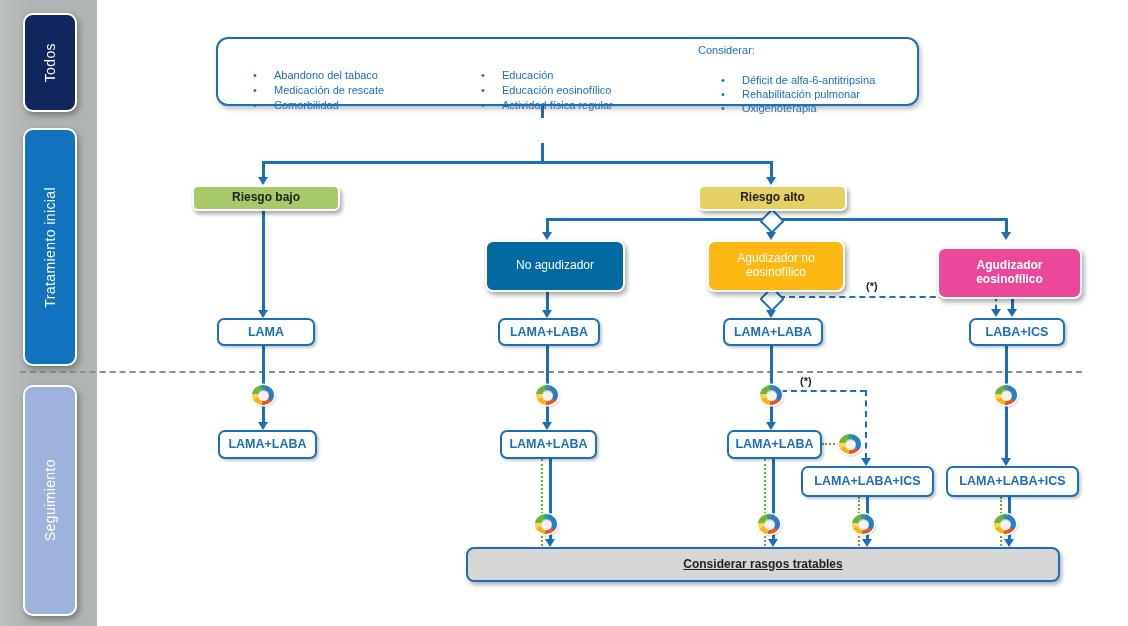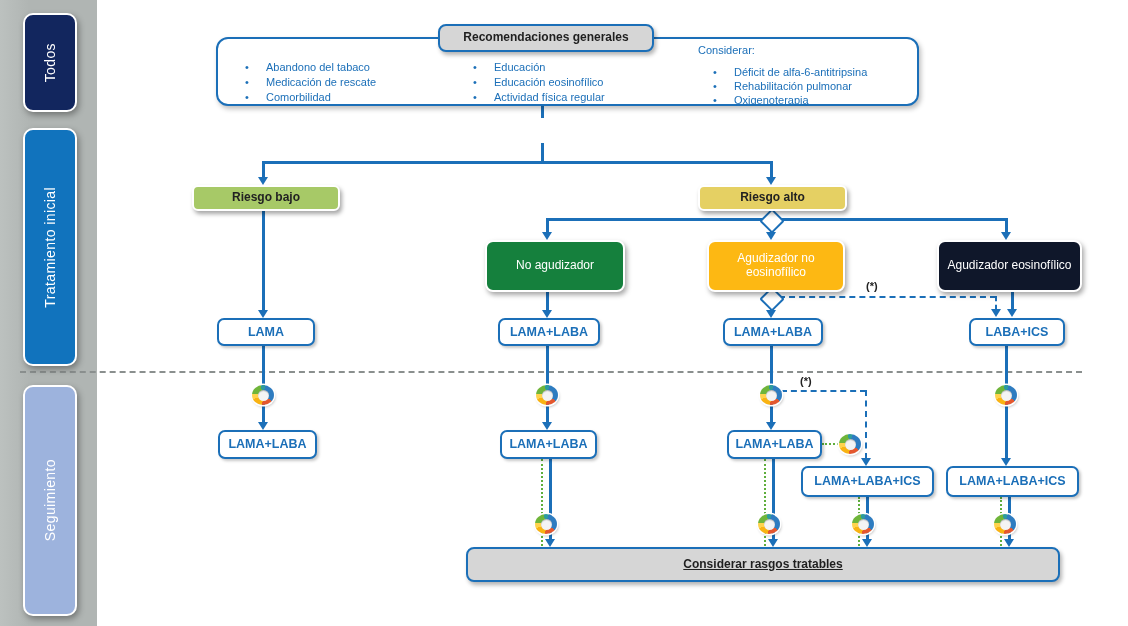--- a/index.html
+++ b/index.html
@@ -21,21 +21,21 @@
            box-shadow:2px 3px 4px rgba(0,0,0,.3);}
   .riskbox{border:2px solid #fff;color:#222;font-weight:600;font-size:12px;border-radius:6px;
            box-shadow:2px 3px 4px rgba(0,0,0,.35);}
   .catbox{border:2px solid #fff;color:#fff;font-weight:400;font-size:12px;border-radius:8px;
           box-shadow:2px 3px 5px rgba(0,0,0,.35);padding:2px 4px;}
   .rxbox{background:#fff;border:2px solid #1b6fb8;color:#1b6fb8;font-weight:700;font-size:12.5px;
          border-radius:7px;box-shadow:2px 2px 3px rgba(0,0,0,.22);}
   
   .recwrap{position:absolute;left:216px;top:37px;width:699px;height:65px;background:#fff;
            border:2.5px solid #1b6fb8;border-radius:12px;box-shadow:2px 3px 5px rgba(0,0,0,.25);z-index:4;}
-  .recwrap ul{margin:8px;padding:0;list-style:none;position:absolute;}
+  .recwrap ul{margin:16px;padding:0;list-style:none;position:absolute;}
   .recwrap li{position:relative;padding-left:30px;font-size:11px;color:#1b6fb8;line-height:15px;white-space:nowrap;}
   .recwrap li::before{content:"\2022";position:absolute;left:9px;top:0;color:#1b6fb8;}
   .rechead{position:absolute;font-size:11px;color:#1b6fb8;line-height:14px;white-space:nowrap;}
   
   .vl{position:absolute;width:2.5px;background:#1b6fb8;z-index:2;}
   .hl{position:absolute;height:2.5px;background:#1b6fb8;z-index:2;}
   .vld{position:absolute;width:0;border-left:2px dashed #1b6fb8;z-index:2;}
   .hld{position:absolute;height:0;border-top:2px dashed #1b6fb8;z-index:2;}
   .vlg{position:absolute;width:0;border-left:2px dotted #5fae3c;z-index:2;}
   .hlg{position:absolute;height:0;border-top:2px dotted #5fae3c;z-index:2;}
@@ -83,21 +83,20 @@
       <li>Educación eosinofílico</li>
       <li>Actividad física regular</li>
     </ul>
     <div class="rechead" style="left:480px;top:4px;">Considerar:</div>
     <ul style="left:478px;top:18px;">
       <li style="line-height:14px;">Déficit de alfa-6-antitripsina</li>
       <li style="line-height:14px;">Rehabilitación pulmonar</li>
       <li style="line-height:14px;">Oxigenoterapia</li>
     </ul>
   </div>
-  <div class="node graybox" style="left:438px;top:24px;width:212px;height:24px;z-index:6;">Recomendaciones generales</div>
 
   <div class="vl" style="left:541px;top:101px;height:17px;"></div>
 
   <div class="vl" style="left:541px;top:143px;height:20px;"></div>
   <div class="hl" style="left:262px;top:161px;width:511px;"></div>
   <div class="vl" style="left:262px;top:161px;height:17px;"></div>
   <div class="ahd" style="left:258px;top:177px;"></div>
   <div class="vl" style="left:770px;top:161px;height:17px;"></div>
   <div class="ahd" style="left:766px;top:177px;"></div>
 
@@ -110,23 +109,23 @@
   <div class="vl" style="left:770px;top:207px;height:9px;"></div>
   <div class="hl" style="left:546px;top:218px;width:461px;"></div>
   <div class="diamond" style="left:763px;top:212px;"></div>
   <div class="vl" style="left:546px;top:218px;height:15px;"></div>
   <div class="ahd" style="left:542px;top:232px;"></div>
   <div class="vl" style="left:770px;top:228px;height:5px;"></div>
   <div class="ahd" style="left:766px;top:232px;"></div>
   <div class="vl" style="left:1005px;top:218px;height:15px;"></div>
   <div class="ahd" style="left:1001px;top:232px;"></div>
 
-  <div class="node catbox" style="left:485px;top:240px;width:128px;height:44px;background:#15803d;">No agudizador</div>
+  <div class="node catbox" style="left:485px;top:240px;width:128px;height:44px;background:#0369a1;">No agudizador</div>
   <div class="node catbox" style="left:707px;top:240px;width:126px;height:44px;background:#fdb813;">Agudizador no eosinofílico</div>
-  <div class="node catbox" style="left:937px;top:240px;width:133px;height:44px;background:#0f172a;">Agudizador eosinofílico</div>
+  <div class="node catbox" style="left:937px;top:247px;width:133px;height:44px;background:#ec4899;font-weight:bold;">Agudizador eosinofílico</div>
 
   <div class="vl" style="left:546px;top:284px;height:28px;"></div>
   <div class="ahd" style="left:542px;top:310px;"></div>
 
   <div class="vl" style="left:770px;top:284px;height:8px;"></div>
   <div class="diamond" style="left:763px;top:290px;"></div>
   <div class="vl" style="left:770px;top:306px;height:6px;"></div>
   <div class="ahd" style="left:766px;top:310px;"></div>
 
   <div class="hld" style="left:779px;top:296px;width:217px;"></div>

